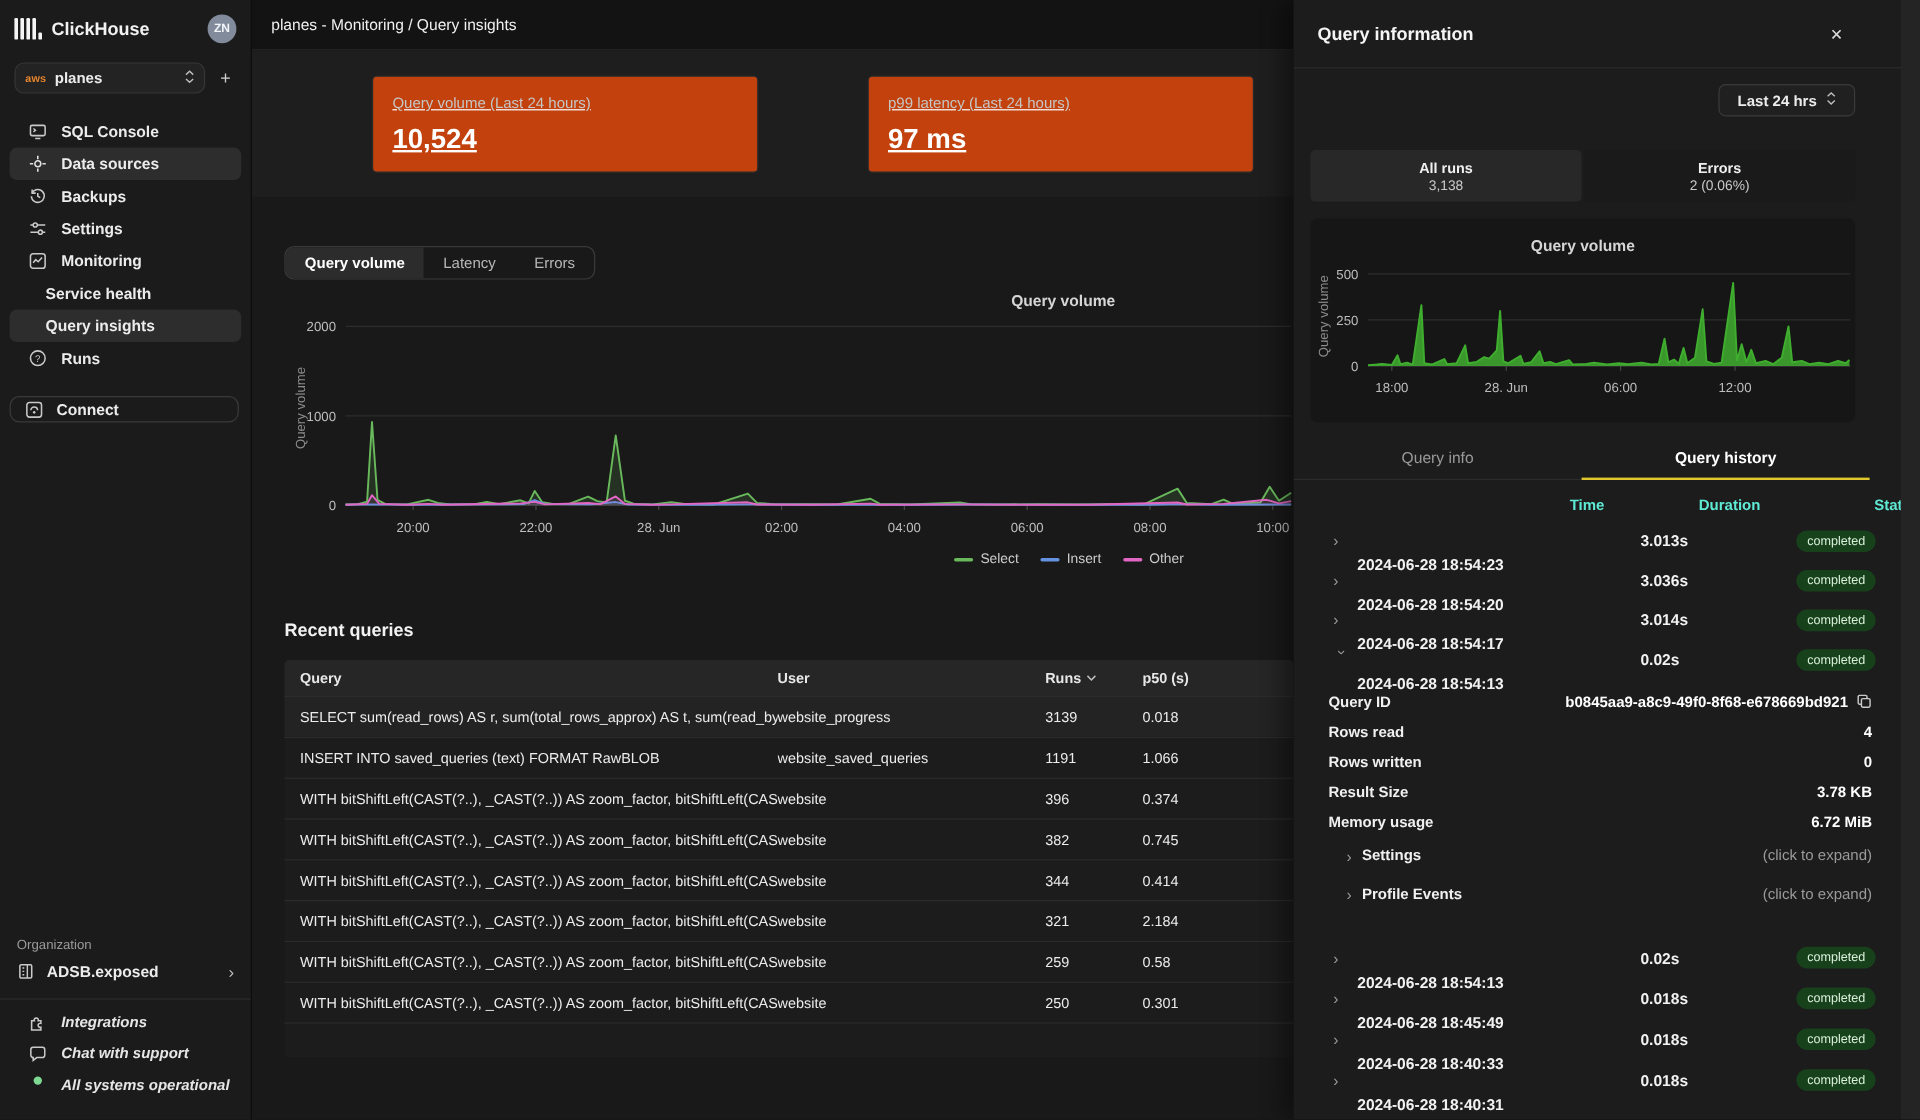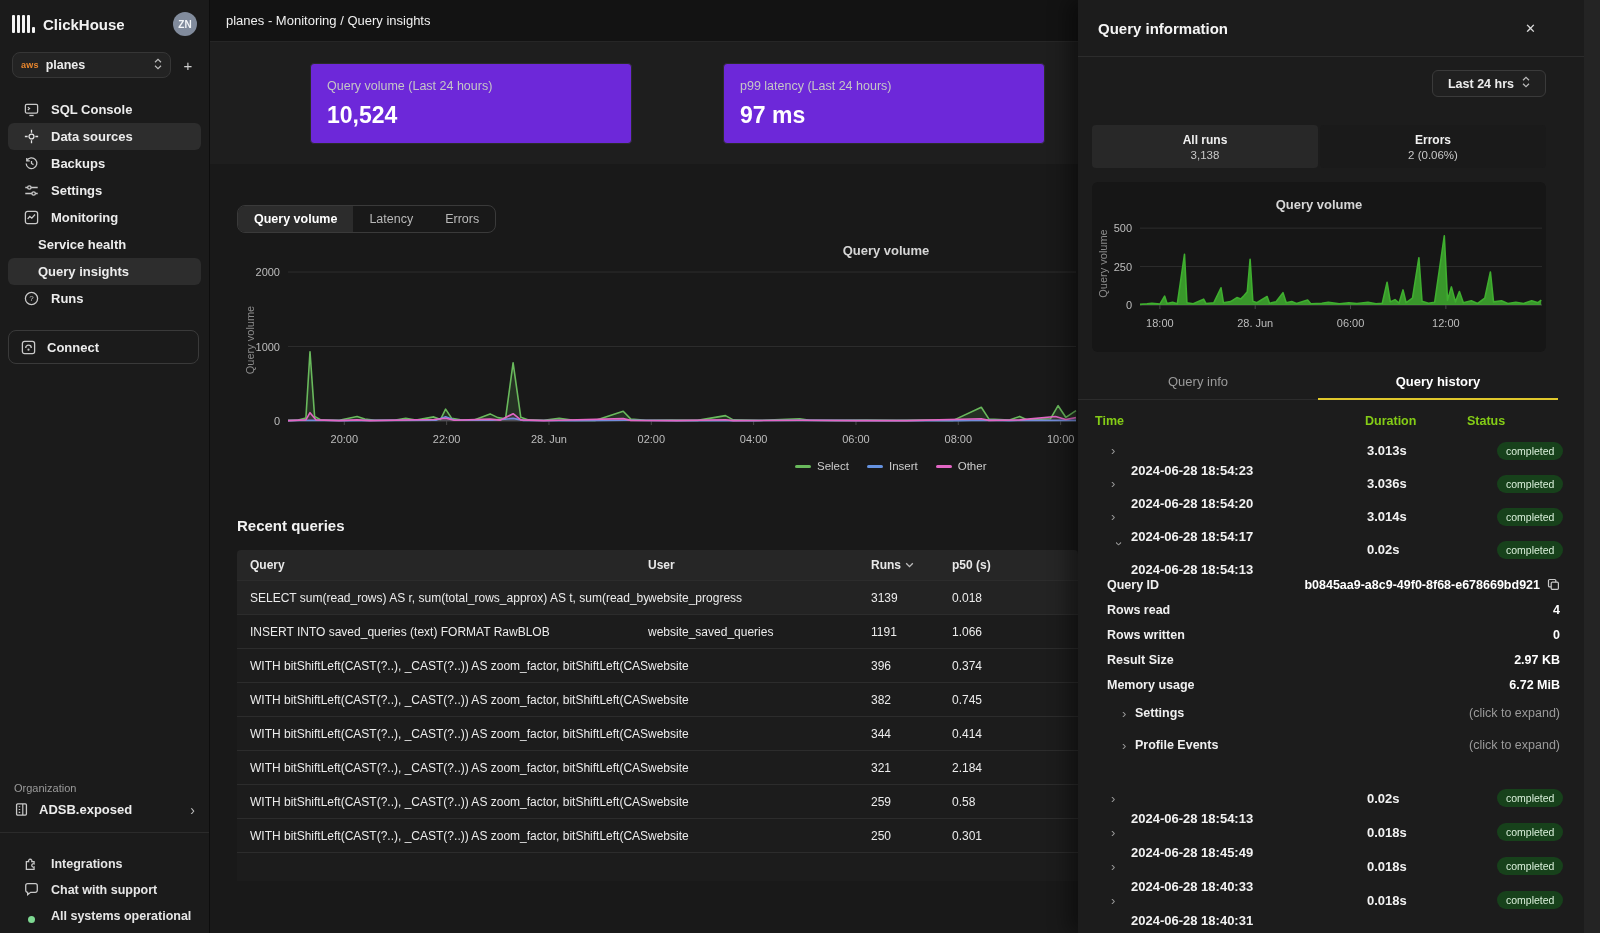--- a/index.html
+++ b/index.html
@@ -20,39 +20,39 @@
   .aws-logo { color:#e8862d; font-weight:700; font-size:9px; letter-spacing:.2px; }
   .ws-name { flex:1; font-size:12.5px; font-weight:600; color:#ececec; }
   .plus-btn { color:#cfcfcf; font-size:15px; width:18px; text-align:center; cursor:pointer; }
   .nav { padding:8px 8px 0 8px; }
   .nav-item { display:flex; align-items:center; height:27px; border-radius:6px; padding:0 8px 0 16px; gap:12px; cursor:pointer; }
   .nav-item .nlabel { font-size:13px; font-weight:600; color:#ececec; }
   .nav-item.active { background:#2d2d2d; }
   .nav-item.sub { padding-left:30px; }
   .nicon { width:15px; height:15px; display:flex; align-items:center; justify-content:center; }
   .nicon svg { display:block; }
-  .connect-btn { margin:18px 10px 0 8px; height:34px; border:1px solid #3a3a3a; border-radius:8px; display:flex; align-items:center; padding:0 12px; gap:11px; cursor:pointer; }
+  .connect-btn { margin:18px 10px 0 8px; height:22px; border:1px solid #3a3a3a; border-radius:8px; display:flex; align-items:center; padding:0 12px; gap:11px; cursor:pointer; }
   .connect-btn .nlabel { font-size:13px; font-weight:600; color:#ececec; }
   .side-bottom { position:absolute; left:0; right:0; bottom:0; }
   .org-heading { color:#9a9a9a; font-size:11px; padding:0 12px 8px 14px; }
   .org-row { display:flex; align-items:flex-start; padding:0 14px 14px 14px; gap:10px; cursor:pointer; }
   .org-row .nlabel { flex:1; font-size:13px; font-weight:700; color:#ececec; }
   .org-chev { color:#bdbdbd; font-size:14px; }
   .side-divider { border-top:1px solid #2b2b2b; }
   .foot-list { padding:12px 8px 10px 8px; }
-  .foot-item { display:flex; align-items:flex-end; height:26px; padding:0 8px 0 16px; gap:12px; cursor:pointer; }
+  .foot-item { display:flex; align-items:flex-start; height:26px; padding:0 8px 0 16px; gap:12px; cursor:pointer;font-style:italic; }
   .foot-item .nlabel { font-size:12.5px; font-weight:600; color:#e6e6e6; }
   .green-dot { width:7px; height:7px; border-radius:50%; background:#7ed992; margin:0 4px; }
 
   
   .main { width:868px; min-width:868px; position:relative; background:#191919; overflow:hidden; }
   .topbar { height:42px; background:#131313; border-bottom:1px solid #262626; display:flex; align-items:center; padding:0 16px; }
   .breadcrumb { font-size:13px; font-weight:400; color:#f0f0f0; }
   .stats-band { height:122px; background:#1e1e1e; position:relative; }
-  .stat-card { position:absolute; top:21px; width:322px; height:81px; background:#6d28d9; border:1px solid #2b2b2b; border-radius:4px; padding:15px 16px; }
+  .stat-card { position:absolute; top:21px; width:322px; height:81px; background:#c2410c; border:1px solid #2b2b2b; border-radius:4px; padding:15px 16px;text-decoration:underline; }
   .stat-card.c1 { left:100px; } .stat-card.c2 { left:513px; }
   .stat-label { color:#c6c6c6; font-size:12.5px; }
   .stat-value { color:#fff; font-size:23px; font-weight:700; margin-top:9px; }
   .tabs-row { margin:41px 0 0 27px; }
   .tab-group { display:inline-flex; border:1px solid #3a3a3a; border-radius:8px; overflow:hidden; }
   .tab { padding:6px 16px; font-size:12.5px; color:#b9b9b9; cursor:pointer; background:transparent; }
   .tab.active { background:#2c2c2c; color:#fff; font-weight:700; }
   .chart-wrap { position:relative; height:252px; margin-top:8px; }
   .chart-wrap svg { position:absolute; left:0; top:0; }
   .legend { position:absolute; left:585px; top:219px; display:flex; gap:18px; align-items:center; }
@@ -82,21 +82,21 @@
   .segment { flex:1; border-radius:4px; display:flex; flex-direction:column; align-items:center; justify-content:center; cursor:pointer; }
   .segment.active { background:#282828; }
   .segment.inactive { background:#1a1a1a; }
   .seg-label { font-size:12px; font-weight:700; color:#f0f0f0; }
   .seg-value { font-size:11.5px; color:#c9c9c9; margin-top:2px; }
   .chart-card { margin:14px 54px 0 14px; width:454px; height:170px; background:#161616; border-radius:6px; position:relative; }
   .chart-card svg { position:absolute; left:0; top:0; }
   .panel-tabs { margin-top:14px; width:480px; display:flex; border-bottom:1px solid #2c2c2c; }
   .ptab { flex:1; text-align:center; padding:8px 0 9px 0; font-size:13px; color:#9a9a9a; cursor:pointer; border-bottom:2px solid transparent; margin-bottom:-1px; }
   .ptab.active { color:#fff; font-weight:700; border-bottom-color:#e0c82c; }
-  .hist-head { display:flex; padding:14px 0 6px 0; font-size:12.5px; font-weight:700; color:#84cc16; }
+  .hist-head { display:flex; padding:14px 0 6px 0; font-size:12.5px; font-weight:700; color:#5eead4;text-align:right; }
   .hh-time { width:259px; padding-left:17px; }
   .hh-dur { width:130px;padding-left:28px; }
   .hh-status { flex:1; }
   .hist-row { display:flex; align-items:center; height:33px; cursor:pointer; }
   .hr-chev { width:20px; margin-left:33px; color:#9a9a9a; font-size:13px; }
   .hr-chev.expanded { display:inline-block; transform:rotate(90deg); transform-origin:40% 50%; }
   .hr-time { width:236px; font-size:13px; font-weight:600; color:#f2f2f2;margin-top:40px; }
   .hr-dur { width:130px; font-size:13px; font-weight:600; color:#f2f2f2; }
   .badge { display:inline-block; background:#17411b; color:#d9efda; font-size:10.5px; padding:3px 9px; border-radius:9px; }
   .details { margin-top:6px; }
@@ -511,21 +511,21 @@
       <div class="d-row">
         <span class="d-label">Rows read</span>
         <span class="d-value">4</span>
       </div>
       <div class="d-row">
         <span class="d-label">Rows written</span>
         <span class="d-value">0</span>
       </div>
       <div class="d-row">
         <span class="d-label">Result Size</span>
-        <span class="d-value">2.97 KB</span>
+        <span class="d-value">3.78 KB</span>
       </div>
       <div class="d-row">
         <span class="d-label">Memory usage</span>
         <span class="d-value">6.72 MiB</span>
       </div>
       <div class="exp-row">
         <span class="exp-chev">›</span>
         <span class="exp-label">Settings</span>
         <span class="exp-hint">(click to expand)</span>
       </div>

